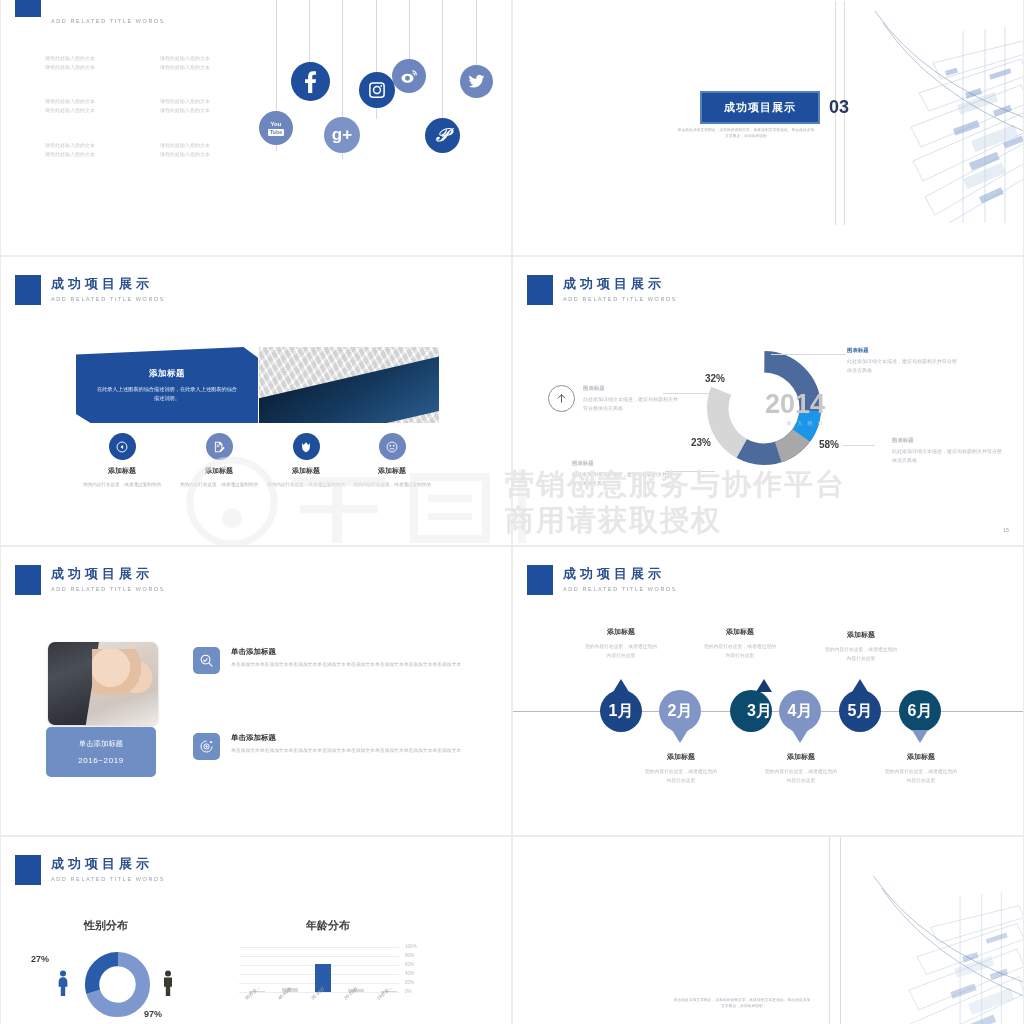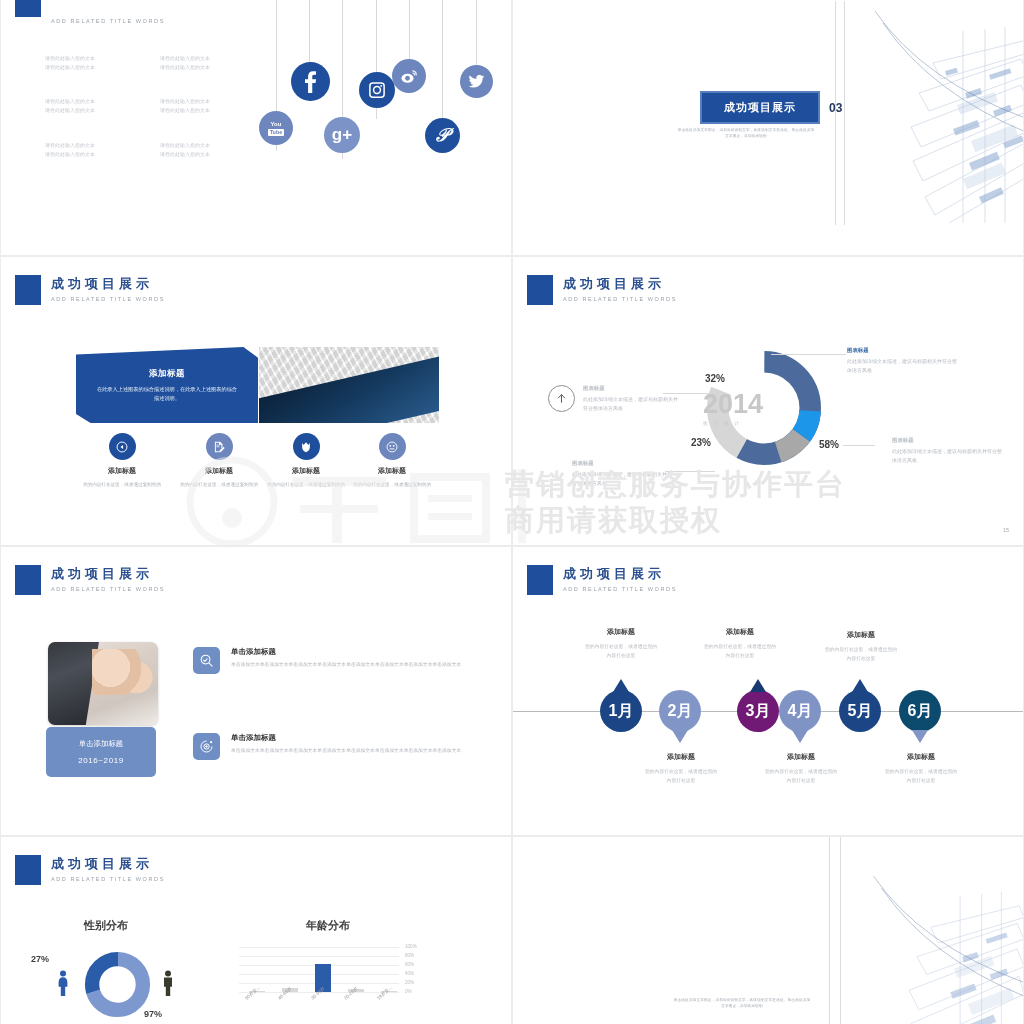--- a/index.html
+++ b/index.html
@@ -47,21 +47,21 @@
   
   .div-line { position: absolute; width: 1px; background: #dcdcdc; }
   .sec-pill {
     position: absolute; display: flex; align-items: center; gap: 9px;
   }
   .sec-box {
     background: #1f4f9c; color: #fff; font-size: 11px; font-weight: 700;
     letter-spacing: 1px; padding: 7px 22px; border: 2px solid #5580bd;
     white-space: nowrap;
   }
-  .sec-num { font-size: 12px; font-weight: 700; color: #243a5e; }
+  .sec-num { font-size: 18px; font-weight: 700; color: #243a5e; }
   .sec-desc {
     position: absolute; font-size: 3.6px; line-height: 6px; color: #9aa3ad;
     text-align: center; width: 140px; letter-spacing: .2px;
   }
   .tech-art { position: absolute; pointer-events: none; }
 
   
   .ph-col { position: absolute; font-size: 5px; line-height: 9px; color: #c2c6cc; }
   .string { position: absolute; width: 1px; background: #d9d9d9; top: 0; }
   .bubble {
@@ -103,21 +103,21 @@
   .ic-item { position: absolute; text-align: center; width: 86px; }
   .ic-circ {
     width: 27px; height: 27px; border-radius: 50%; margin: 0 auto 6px;
     display: flex; align-items: center; justify-content: center;
   }
   .ic-t { font-size: 7px; font-weight: 700; color: #3c3c3c; margin-bottom: 5px; }
   .ic-d { font-size: 4.6px; line-height: 8px; color: #a9aeb5; }
 
   
   .donut-wrap { position: absolute; }
-  .donut-center { position: absolute; text-align: left; width: 100%; top: 50%; transform: translateY(-50%); }
+  .donut-center { position: absolute; text-align: right; width: 100%; top: 50%; transform: translateY(-50%); }
   .donut-year { font-size: 27px; font-weight: 700; color: #c7c7c7; line-height: 28px; }
   .donut-sub { font-size: 5px; letter-spacing: 2px; color: #c7c7c7; margin-top: 2px; }
   .pct { position: absolute; font-size: 10px; font-weight: 700; color: #3d3d3d; }
   .legend { position: absolute; width: 112px; }
   .legend-t { font-size: 5.4px; font-weight: 700; color: #3d6ea8; margin-bottom: 3px; }
   .legend-d { font-size: 5px; line-height: 8.5px; color: #b4b9c0; }
   .legend-t.gray { color: #bcc1c7; }
   .arrow-circle {
     position: absolute; width: 27px; height: 27px; border-radius: 50%;
     border: 1px solid #8f8f8f; display: flex; align-items: center; justify-content: center;
@@ -514,21 +514,21 @@
     </div>
 
     <div class="tl-axis" style="left:0;top:164px;width:512px;"></div>
 
     <div class="pin up" style="left:87px;top:143px;background:#1b4585;color:#1b4585;">
       <span style="color:#fff;">1月</span>
     </div>
     <div class="pin dn" style="left:146px;top:143px;background:#8196c7;color:#8196c7;">
       <span style="color:#fff;">2月</span>
     </div>
-    <div class="pin up" style="left:224px;top:143px;background:#701a75;color:#173a73;">
+    <div class="pin up" style="left:217px;top:143px;background:#0c4a6e;color:#173a73;justify-content:flex-end;">
       <span style="color:#fff;">3月</span>
     </div>
     <div class="pin dn" style="left:266px;top:143px;background:#7f93c4;color:#7f93c4;">
       <span style="color:#fff;">4月</span>
     </div>
     <div class="pin up" style="left:326px;top:143px;background:#1b4585;color:#1b4585;">
       <span style="color:#fff;">5月</span>
     </div>
     <div class="pin dn" style="left:386px;top:143px;background:#0c4a6e;color:#8196c7;">
       <span style="color:#fff;">6月</span>

